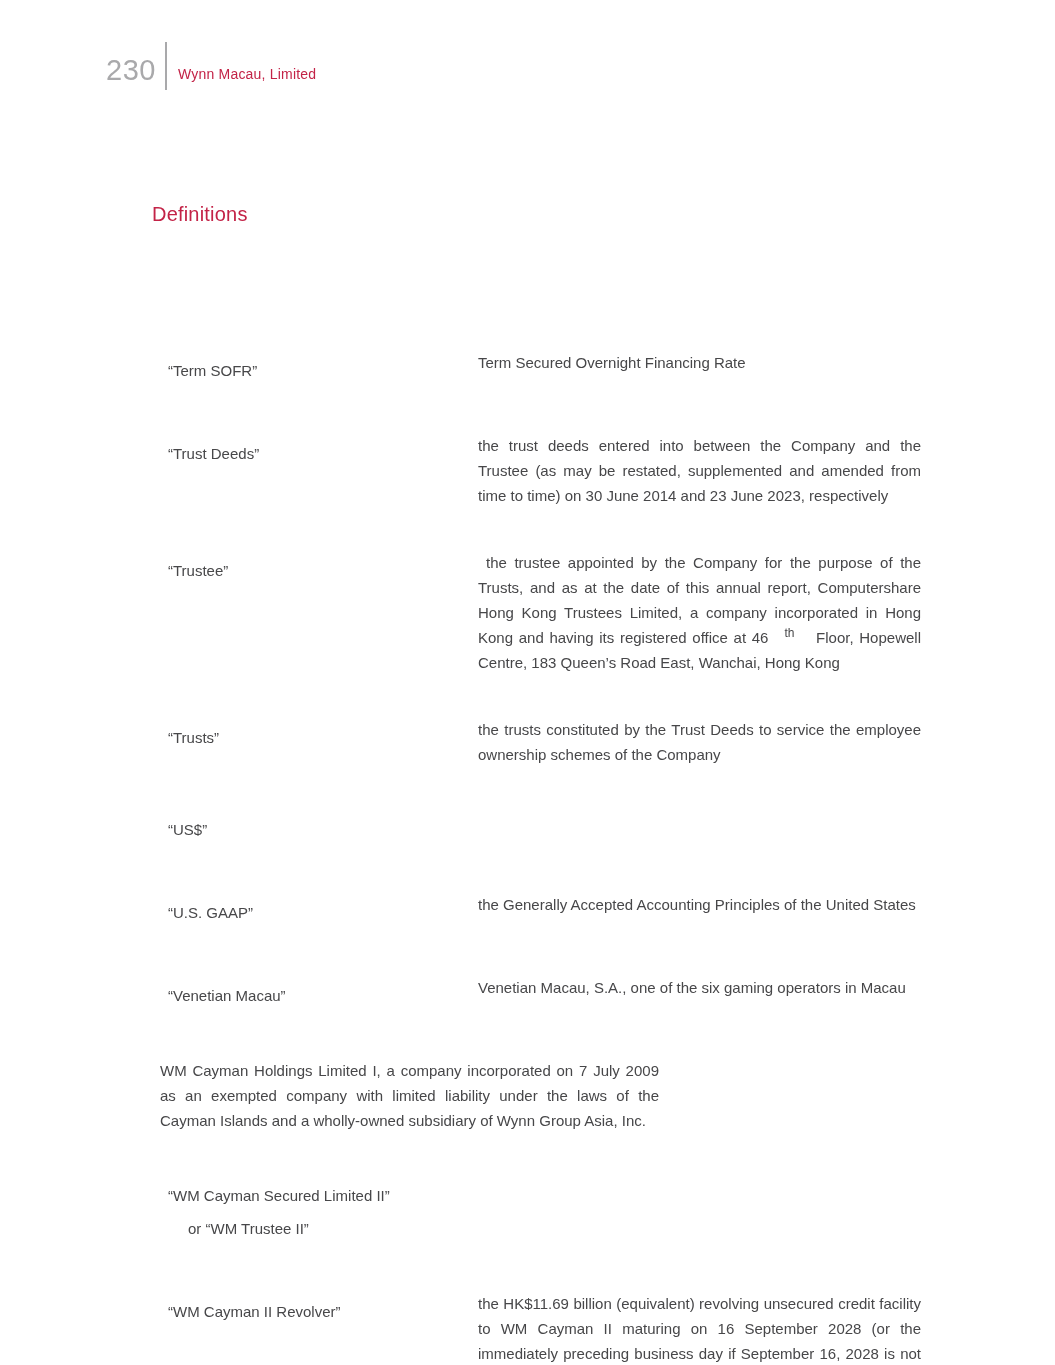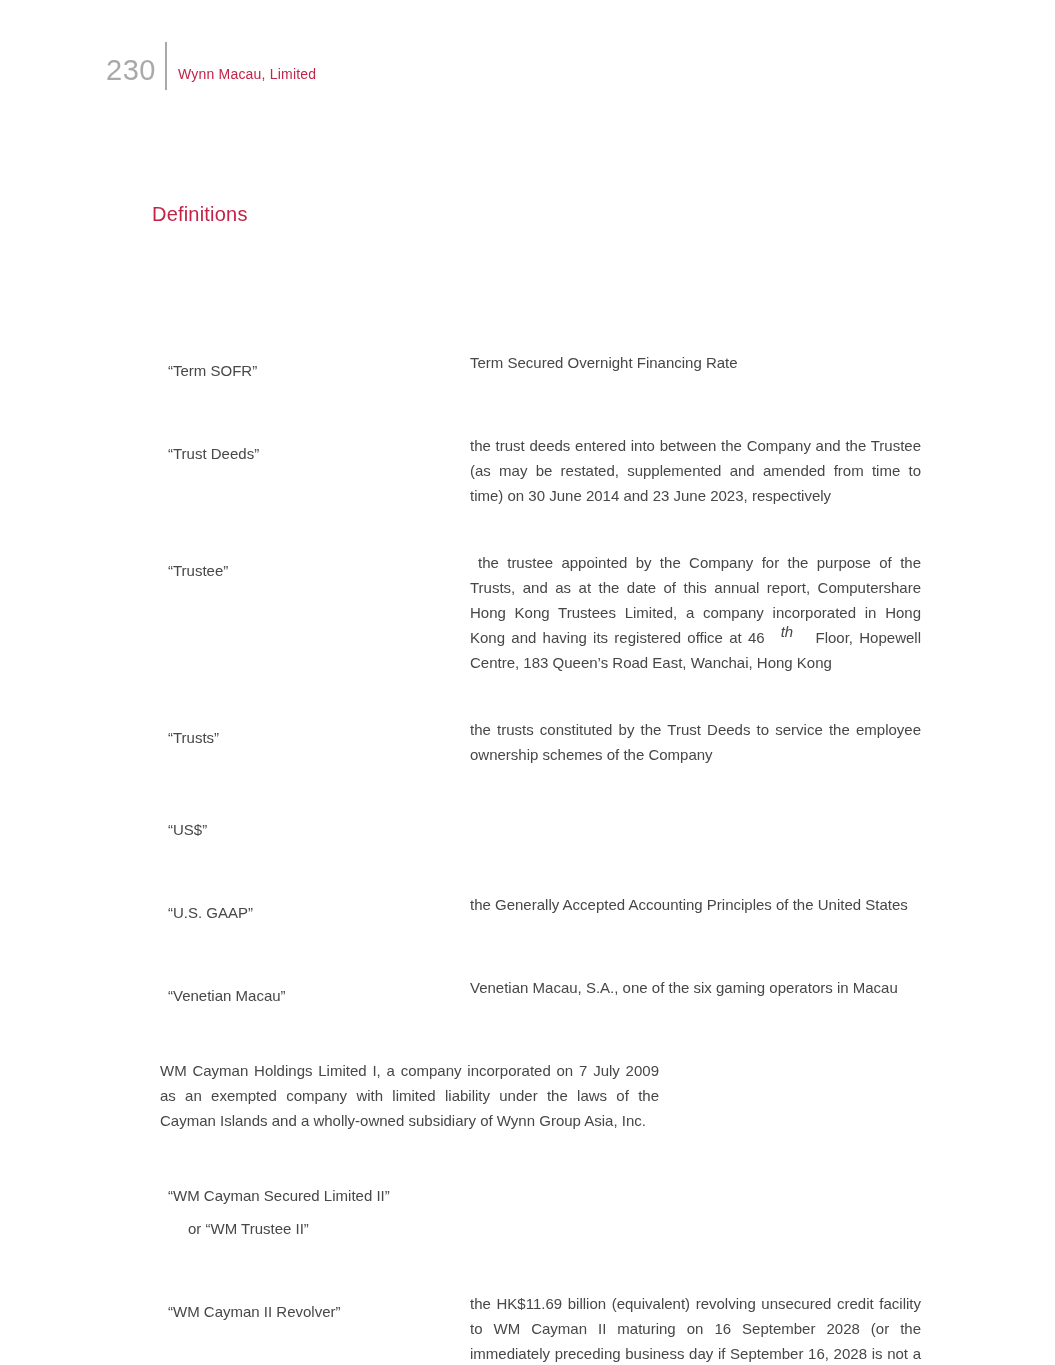--- a/index.html
+++ b/index.html
@@ -30,25 +30,25 @@
   }
 
   
   .content { position:absolute; left:120px; top:166px; width:793px; }
   .page-title {
     font-size:20px; line-height:32px; font-weight:500;
     color:#c32347; letter-spacing:0.2px;
     margin-bottom:112px;
   }
 
-  .def-row { display:flex; margin-bottom:26px; }
+  .def-row { display:flex; margin-bottom:26px;gap:8px; }
   .term { width:294px; flex-shrink:0; padding-right:20px; }
   .term-line2 { padding-left:20px; }
   .def { width:499px; text-align:justify; }
-  sup { font-size:15px; line-height:0; vertical-align:super;font-style:italic; }
+  sup { font-size:12px; line-height:0; vertical-align:super; }
 </style>
 </head>
 <body>
 
 <div class="header">
   <div class="page-number">230</div>
   <div class="header-divider"></div>
   <div class="company-name">Wynn Macau, Limited</div>
 </div>
 

